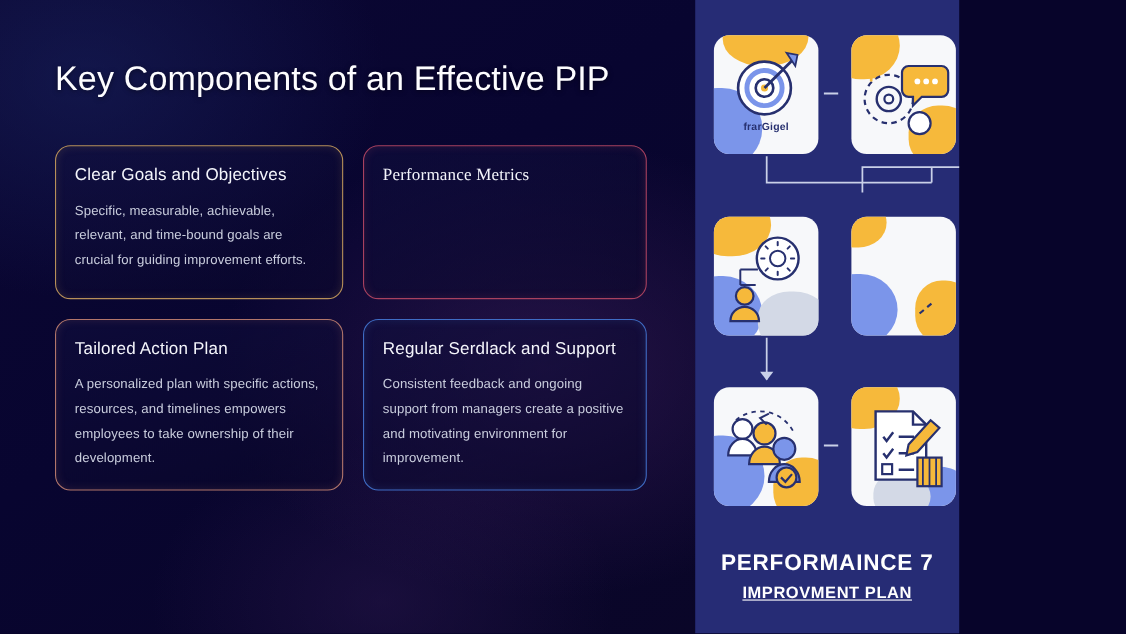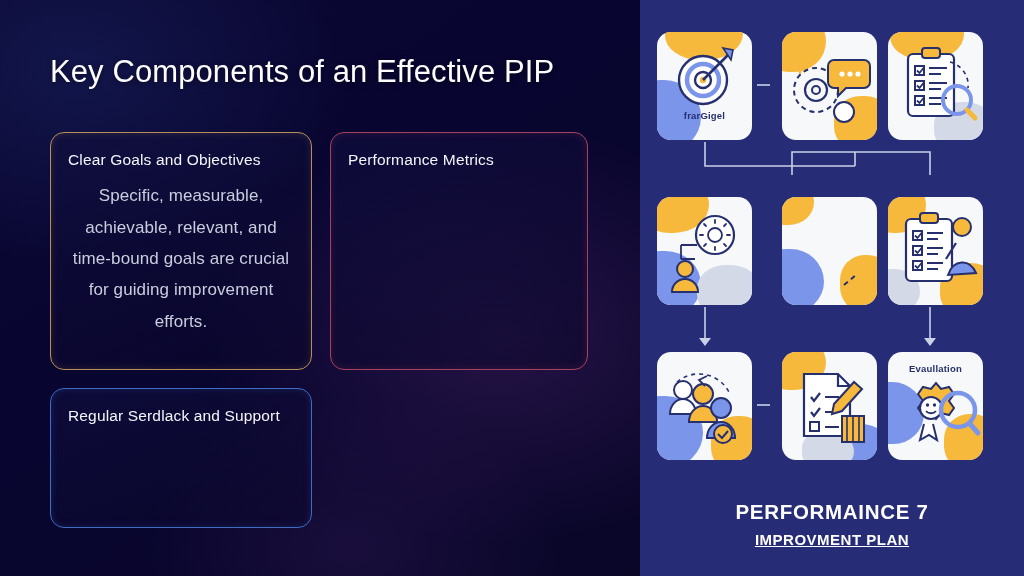--- a/index.html
+++ b/index.html
@@ -1,21 +1,21 @@
 <!DOCTYPE html>
 <html><head>
 <meta charset="utf-8">
 <style>
   * { margin:0; padding:0; box-sizing:border-box; }
   html,body { width:1024px; height:576px; overflow:hidden; }
   body {
     font-family:"Liberation Sans", sans-serif;
     background:#07042a;
   }
-  .slide { position:relative; width:1024px; height:576px; display:flex; }
+  .slide { position:relative; width:872px; height:576px; display:flex; }
 
   
   .left {
     position:relative;
     width:640px; height:576px;
     background:
       radial-gradient(ellipse 420px 300px at 78% 58%, rgba(60,30,90,.55) 0%, rgba(10,5,45,0) 70%),
       radial-gradient(ellipse 380px 280px at 12% 12%, rgba(25,35,95,.55) 0%, rgba(10,5,45,0) 72%),
       radial-gradient(ellipse 300px 220px at 55% 95%, rgba(45,25,80,.45) 0%, rgba(10,5,45,0) 70%),
       linear-gradient(145deg,#0b0733 0%,#080530 45%,#0a0628 100%);
@@ -35,41 +35,40 @@
     display:grid;
     grid-template-columns:262px 258px;
     grid-template-rows:auto auto;
     column-gap:18px;
     row-gap:18px;
   }
   .card {
     border-radius:14px;
     border:1.4px solid rgba(255,255,255,.3);
     background:linear-gradient(160deg, rgba(16,14,62,.62) 0%, rgba(9,6,40,.5) 100%);
-    padding:16px 17px 32px 17px;
+    padding:16px 17px 18px 17px;
     min-height:140px;
   }
   .card.gold   { border-color:#b79059; box-shadow:0 0 9px rgba(183,144,89,.18) inset; }
-  .card.crimson{ border-color:#a8415f; box-shadow:0 0 9px rgba(168,65,95,.2) inset; }
+  .card.crimson{ border-color:#a8415f; box-shadow:0 0 9px rgba(168,65,95,.2) inset;font-family:Liberation Serif, serif; }
   .card.salmon { border-color:#b2766b; box-shadow:0 0 9px rgba(178,118,107,.18) inset; }
   .card.azure  { border-color:#3f6cc4; box-shadow:0 0 9px rgba(63,108,196,.2) inset; }
   .card-title {
     color:#f4f5fb;
     font-size:15.5px;
     font-weight:400;
     line-height:1.45;
     margin-bottom:9px;
     letter-spacing:.15px;
   }
   .card-body {
     color:#c9cddd;
-    font-size:17px;
+    font-size:12px;
     line-height:1.85;
     letter-spacing:.1px;
-    text-align:center;
   }
 
   
   .right {
     position:relative;
     width:384px; height:576px;
     background:#262c75;
     overflow:hidden;
   }
   .diagram { position:absolute; inset:0; }
@@ -125,23 +124,28 @@
 
       <div class="card gold">
         <div class="card-title">Clear Goals and Objectives</div>
         <div class="card-body">Specific, measurable, achievable, relevant, and time-bound goals are crucial for guiding improvement efforts.</div>
       </div>
 
       <div class="card crimson">
         <div class="card-title">Performance Metrics</div>
       </div>
 
+      <div class="card salmon row2">
+        <div class="card-title">Tailored Action Plan</div>
+        <div class="card-body">A personalized plan with specific actions, resources, and timelines empowers employees to take ownership of their development.</div>
+      </div>
 
       <div class="card azure row2">
         <div class="card-title">Regular Serdlack and Support</div>
+        <div class="card-body">Consistent feedback and ongoing support from managers create a positive and motivating environment for improvement.</div>
       </div>
 
     </div>
   </div>
 
   <div class="right">
     <div class="diagram">
 
       <svg class="connector" style="left:0;top:0;width:384px;height:576px;">
 

